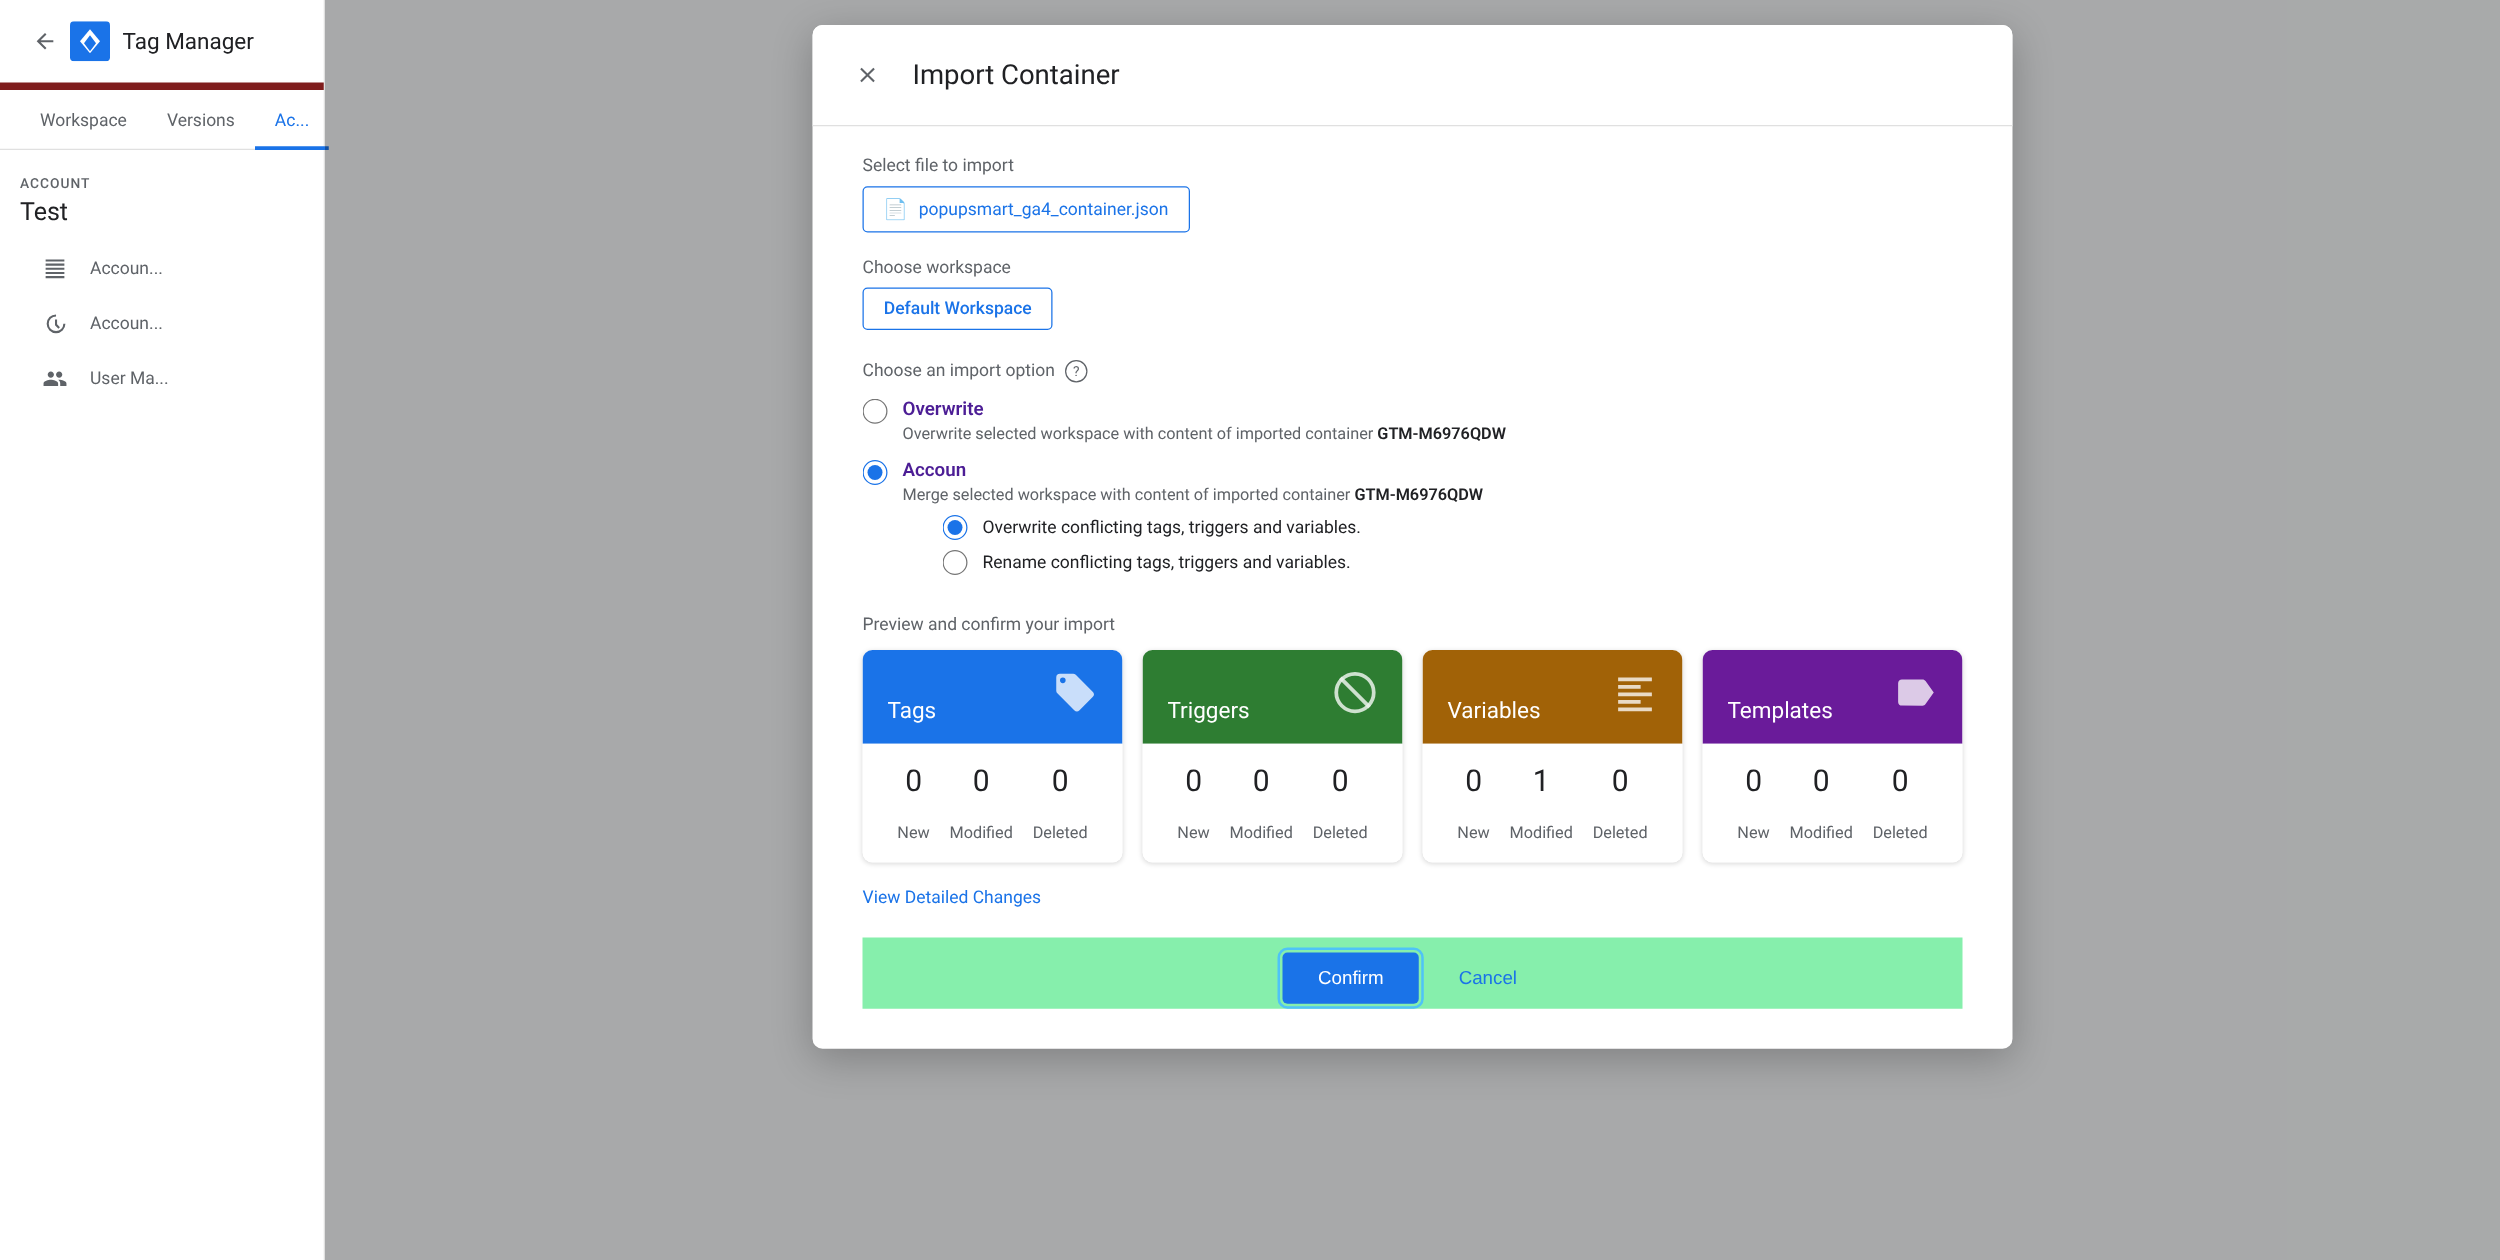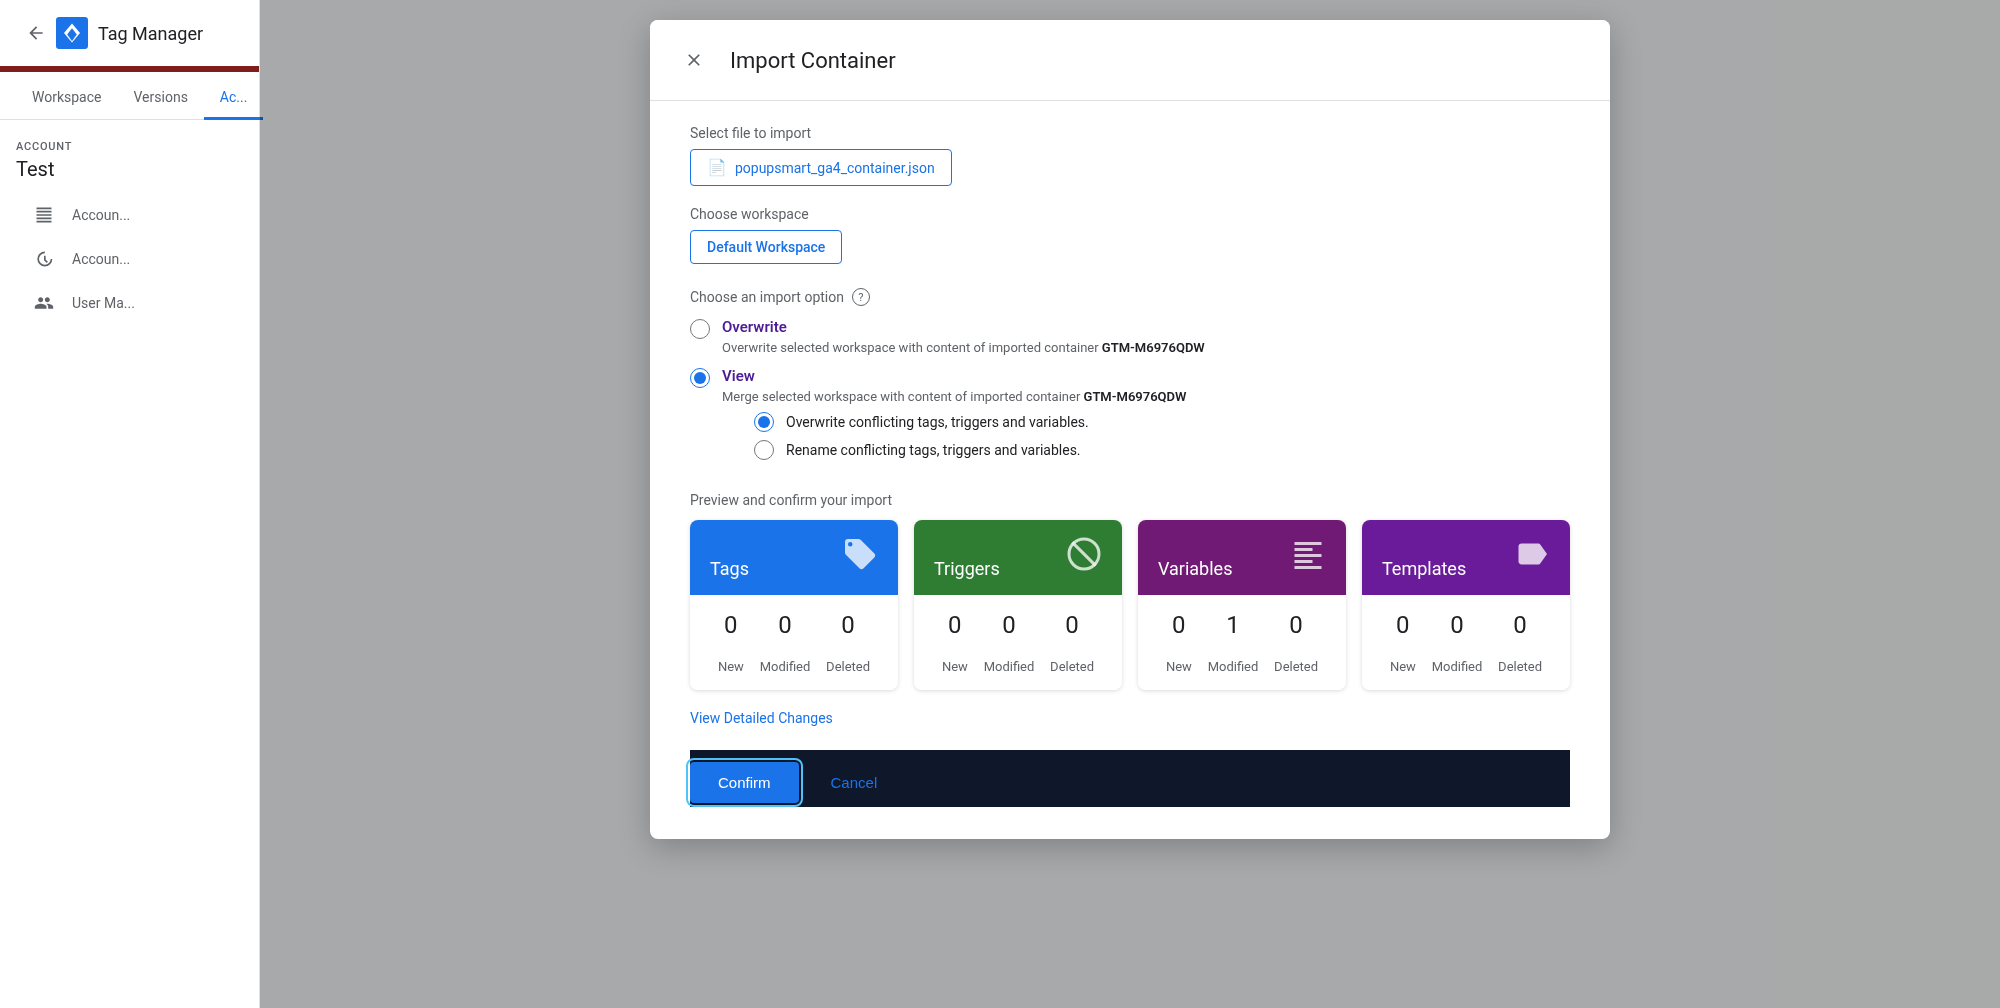--- a/index.html
+++ b/index.html
@@ -334,21 +334,21 @@
       font-weight: 400;
     }
 
     .card-header-icon {
       font-size: 28px;
       opacity: 0.9;
     }
 
     .card-tags { background: #1a73e8; }
     .card-triggers { background: #2e7d32; }
-    .card-variables { background: #701a75; }
+    .card-variables { background: #a16207; }
     .card-templates { background: #6a1b9a; }
 
     .card-body {
       background: #fff;
       padding: 16px 20px;
       display: flex;
       justify-content: space-around;
     }
 
     .card-stat {
@@ -375,21 +375,22 @@
       margin-bottom: 24px;
       display: block;
     }
 
     
     .action-bar {
       display: flex;
       align-items: center;
       gap: 12px;
       padding: 12px 0 4px;
-      background: #0f172a;
+      background: #86efac;
+      justify-content: center;
     }
 
     .btn-confirm {
       background: #1a73e8;
       color: #fff;
       border: none;
       border-radius: 4px;
       padding: 12px 28px;
       font-size: 15px;
       font-weight: 500;
@@ -509,21 +510,21 @@
               <div class="radio-label">Overwrite</div>
               <div class="radio-desc">
                 <span>Overwrite selected workspace with content of imported container </span><strong>GTM-M6976QDW</strong>
               </div>
             </div>
           </div>
 
           <div class="radio-option">
             <input type="radio" name="importOption" class="radio-input" checked="" style="">
             <div>
-              <div class="radio-label">View</div>
+              <div class="radio-label">Accoun</div>
               <div class="radio-desc">
                 <span>Merge selected workspace with content of imported container </span><strong>GTM-M6976QDW</strong>
               </div>
 
               <div class="merge-suboptions">
                 <div class="merge-suboption">
                   <input type="radio" name="mergeOption" class="radio-input" checked="" style="margin-top: 0px;">
                   <span class="merge-suboption-label">Overwrite conflicting tags, triggers and variables.</span>
                 </div>
                 <div class="merge-suboption">

